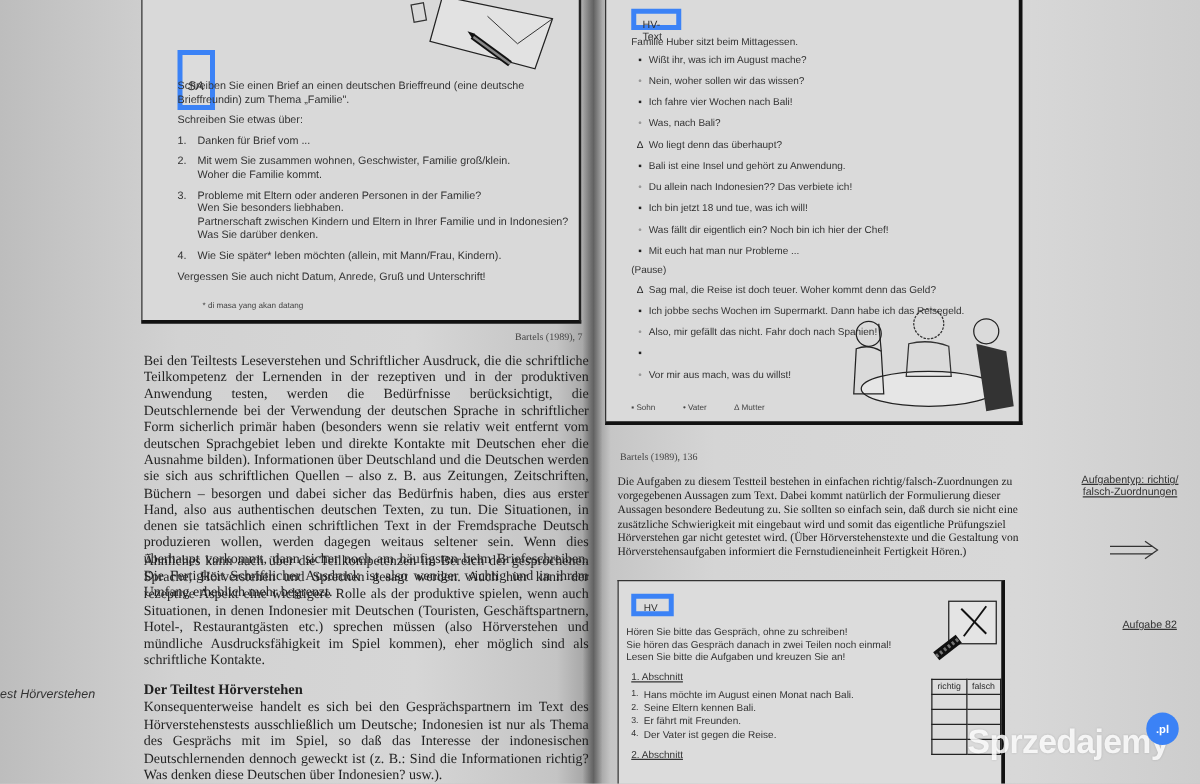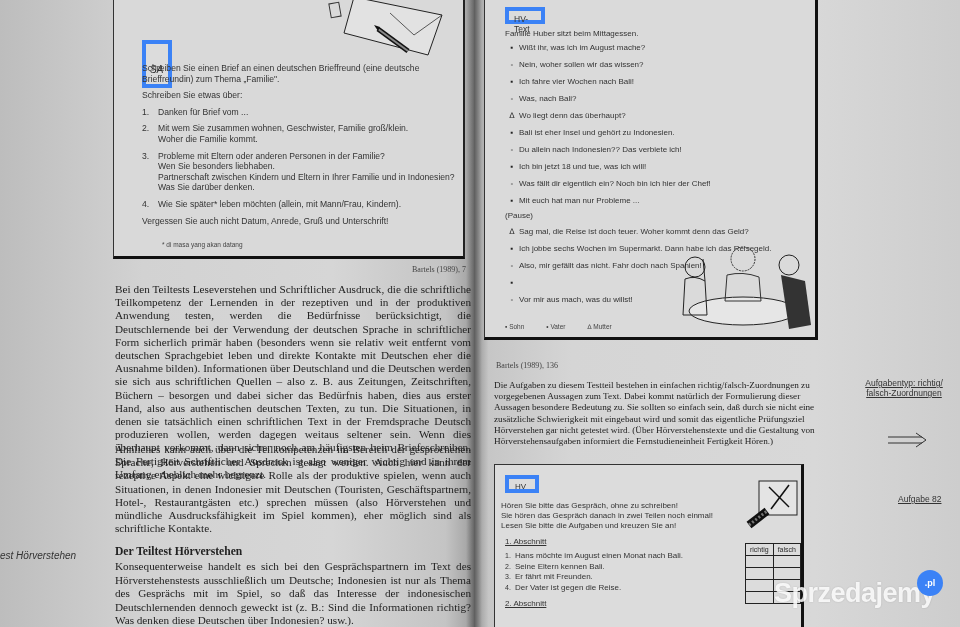--- a/index.html
+++ b/index.html
@@ -179,21 +179,21 @@
           <li>
             <span class="mk light">•</span>
             <span>Was, nach Bali?</span>
           </li>
           <li>
             <span class="mk">∆</span>
             <span>Wo liegt denn das überhaupt?</span>
           </li>
           <li>
             <span class="mk">▪</span>
-            <span>Bali ist eher Insel und gehört zu Indonesien.</span>
+            <span>Bali ist eine Insel und gehört zu Anwendung.</span>
           </li>
           <li>
             <span class="mk light">•</span>
             <span>Du allein nach Indonesien?? Das verbiete ich!</span>
           </li>
           <li>
             <span class="mk">▪</span>
             <span>Ich bin jetzt 18 und tue, was ich will!</span>
           </li>
           <li>

